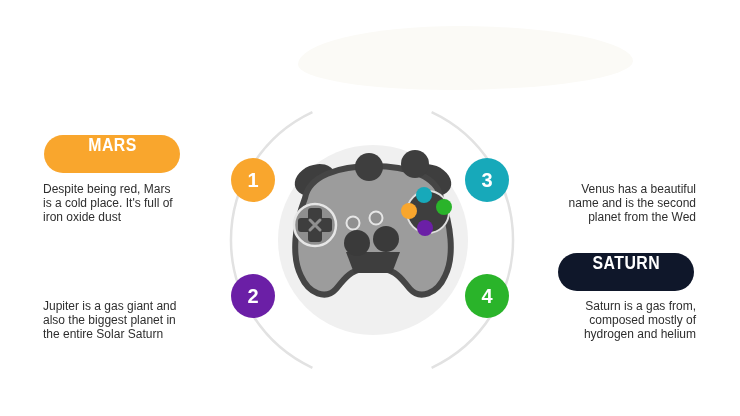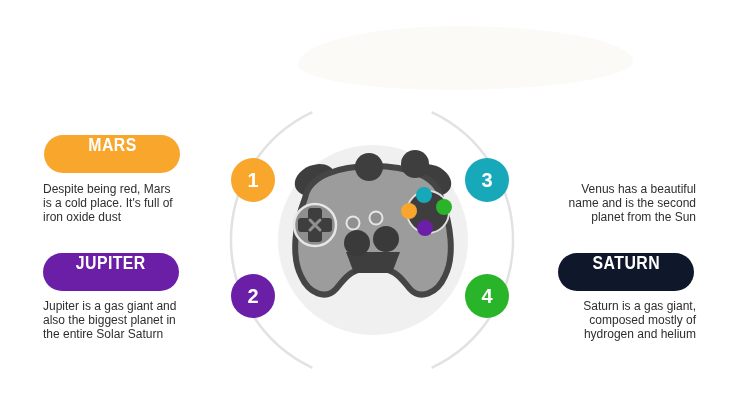--- a/index.html
+++ b/index.html
@@ -119,33 +119,30 @@
   <div class="badge b-3" style="background-color: rgb(23, 169, 186);">
     <span>3</span>
   </div>
   <div class="badge b-4" style="background-color: rgb(42, 180, 42);">
     <span>4</span>
   </div>
 
   <div class="pill p-mars" style="background-color: rgb(249, 166, 45);">
     <span class="pill-label">MARS</span>
   </div>
-  <div class="pill p-jupiter" style="background-color: rgb(107, 31, 166);">
-    <span class="pill-label">JUPITER</span>
-  </div>
   <div class="pill p-saturn" style="background-color: #0f172a;">
     <span class="pill-label">SATURN</span>
   </div>
 
   <div class="desc d-mars">Despite being red, Mars
 is a cold place. It's full of
 iron oxide dust</div>
   <div class="desc d-jupiter">Jupiter is a gas giant and
 also the biggest planet in
 the entire Solar Saturn</div>
   <div class="desc d-venus">Venus has a beautiful
 name and is the second
-planet from the Sun</div>
-  <div class="desc d-saturn">Saturn is a gas giant,
+planet from the Wed</div>
+  <div class="desc d-saturn">Saturn is a gas from,
 composed mostly of
 hydrogen and helium</div>
 
 </div>
 
 </body></html>

